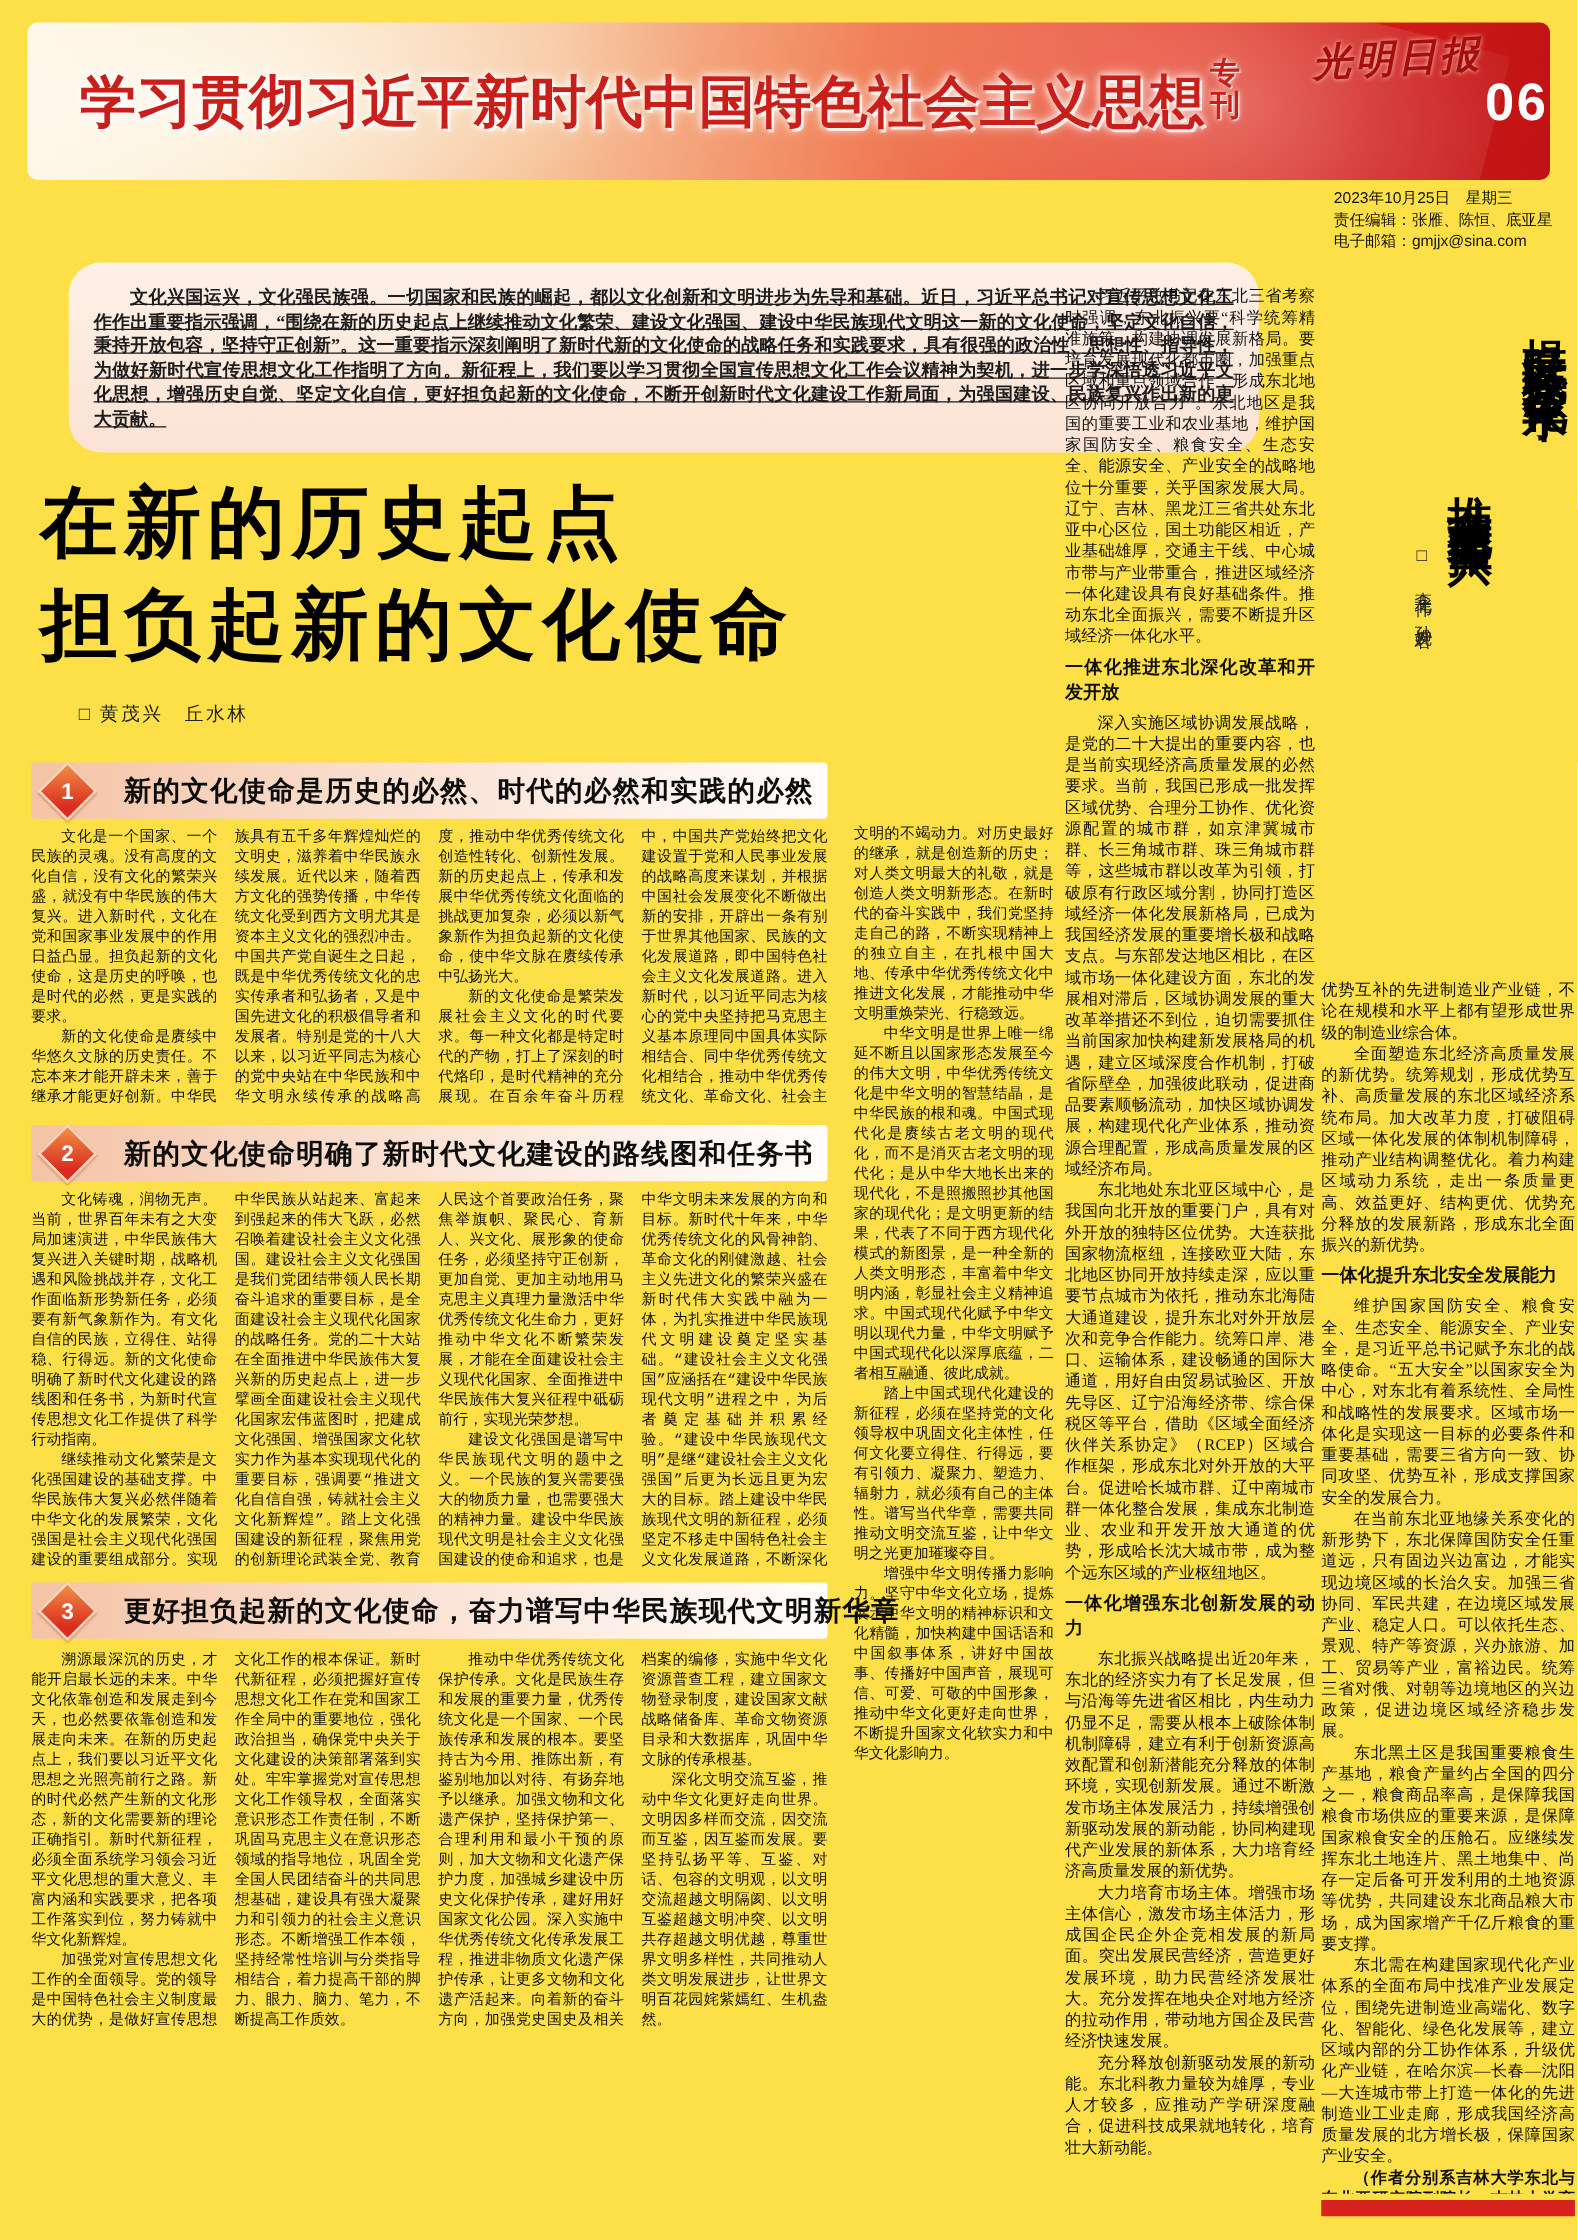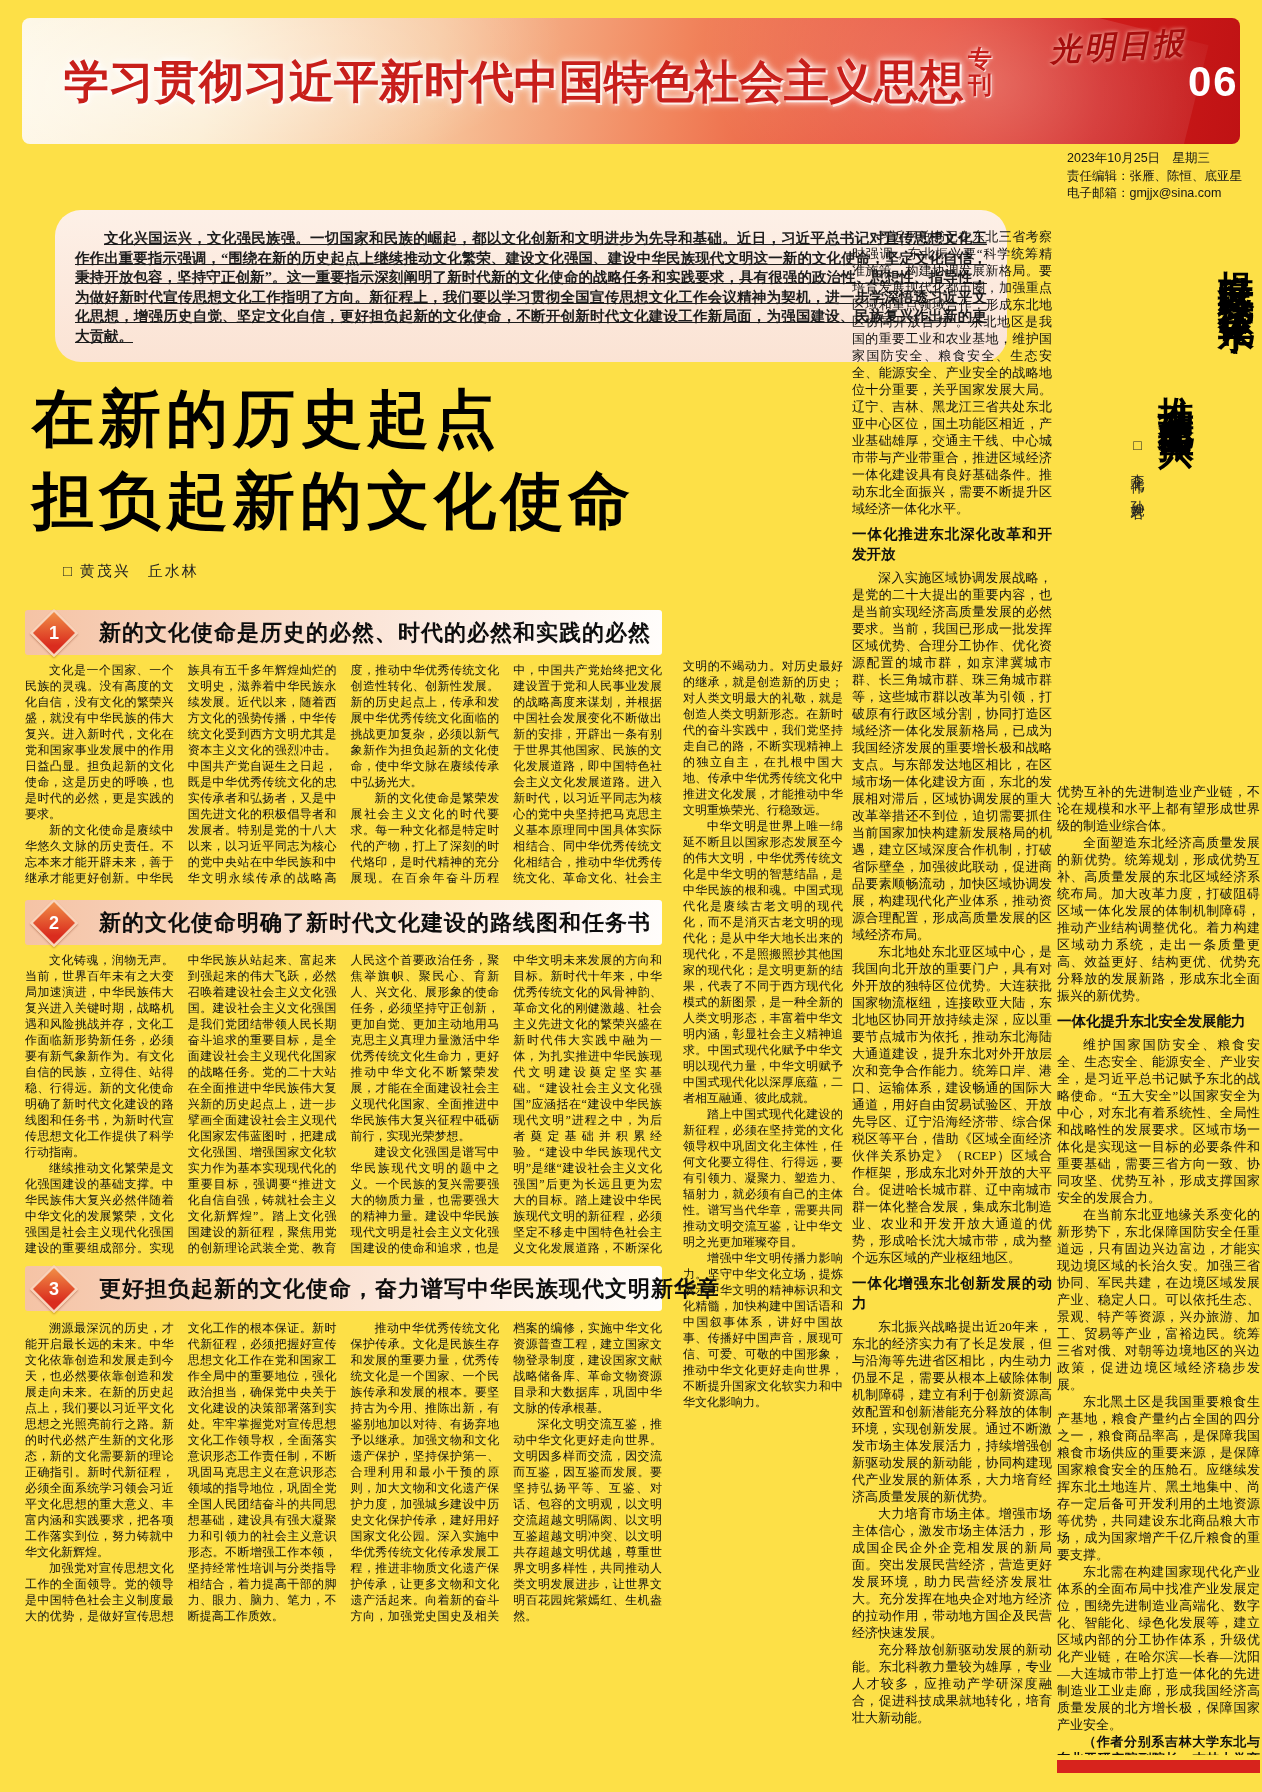--- a/index.html
+++ b/index.html
@@ -43,21 +43,21 @@
         background:linear-gradient(135deg,#f18f47 0%,#da2c1e 80%);border:2px solid #f8d3bb;
         box-shadow:1px 1px 2px rgba(120,40,10,.35);}
   .band .diamond span{display:flex;width:100%;height:100%;align-items:center;justify-content:center;
         transform:rotate(-45deg);color:#fff;font-weight:bold;font-size:18px;
         font-family:"Liberation Sans",sans-serif;}
   .band .btitle{display:block;margin-left:74px;line-height:45px;font-size:22px;font-weight:bold;
         letter-spacing:1px;color:#0d0d0d;font-family:"Liberation Sans",sans-serif;white-space:nowrap;}
   .band1{top:610px;} .band2{top:900px;} .band3{top:1266px;}
   
   .mbody{position:absolute;left:25px;width:637px;column-count:4;column-gap:14px;
-         font-size:12px;line-height:16px;text-align:justify;overflow:hidden;color:#101010;}
+         font-size:12px;line-height:16px;text-align:justify;overflow:hidden;color:#101010;font-family:Liberation Mono, monospace;}
   .mbody1{top:662px;height:232px;} .mbody2{top:952px;height:308px;} .mbody3{top:1320px;height:446px;}
   .sidecol{position:absolute;left:683px;top:658px;width:160px;height:1112px;overflow:hidden;
          font-size:12px;line-height:16px;text-align:justify;color:#101010;}
   p.para{margin:0;text-indent:2em;}
   p.lead{margin:0;text-indent:0;}
   p.note{margin:0;text-indent:2em;font-weight:bold;}
   p.subhead{margin:7px 0 5px;text-indent:0;font-weight:bold;font-size:14.5px;line-height:20px;
             font-family:"Liberation Sans",sans-serif;}
   
   .r-col1{position:absolute;left:852px;top:228px;width:200px;height:1530px;overflow:hidden;

